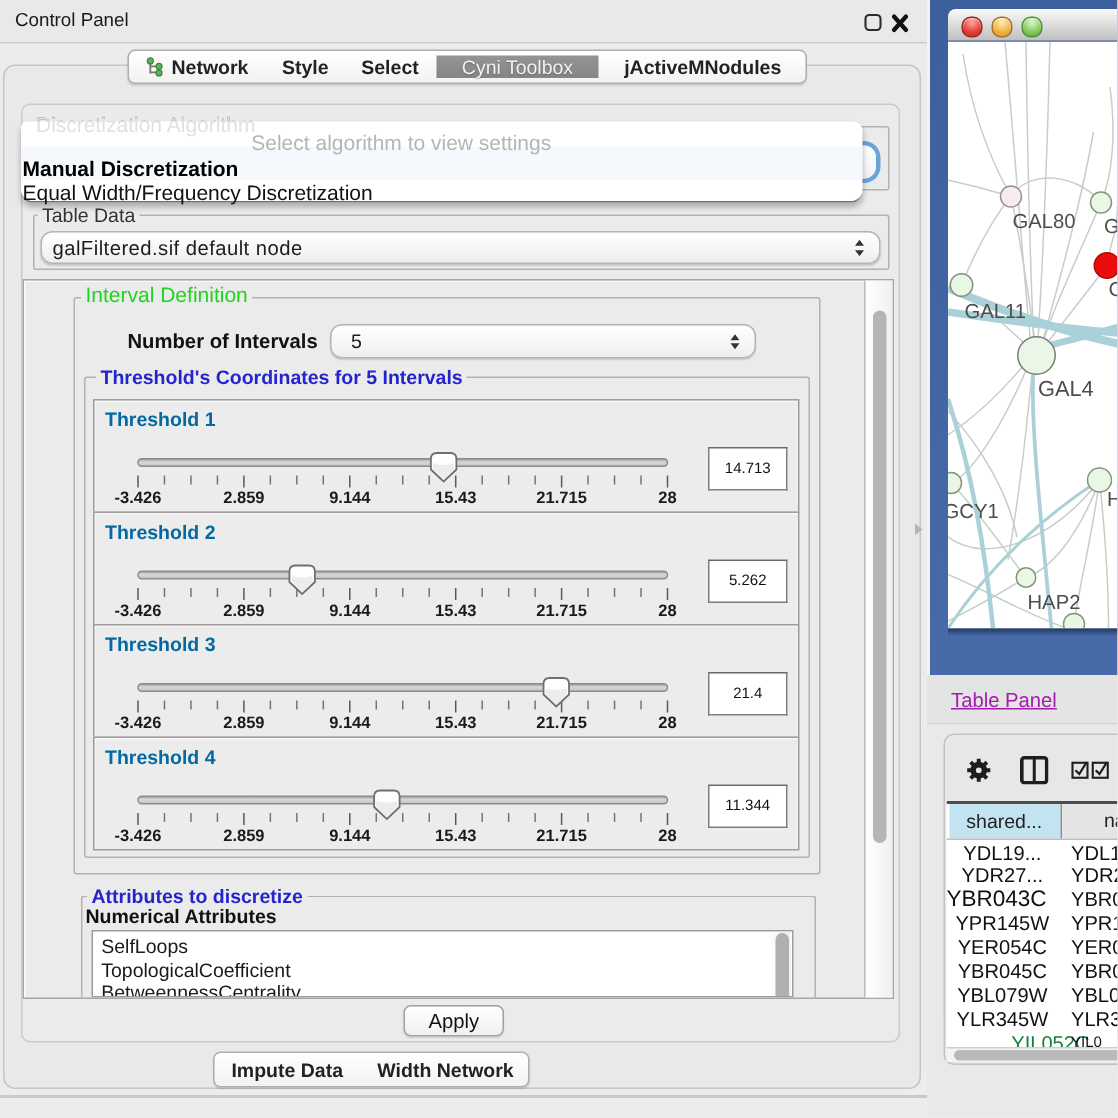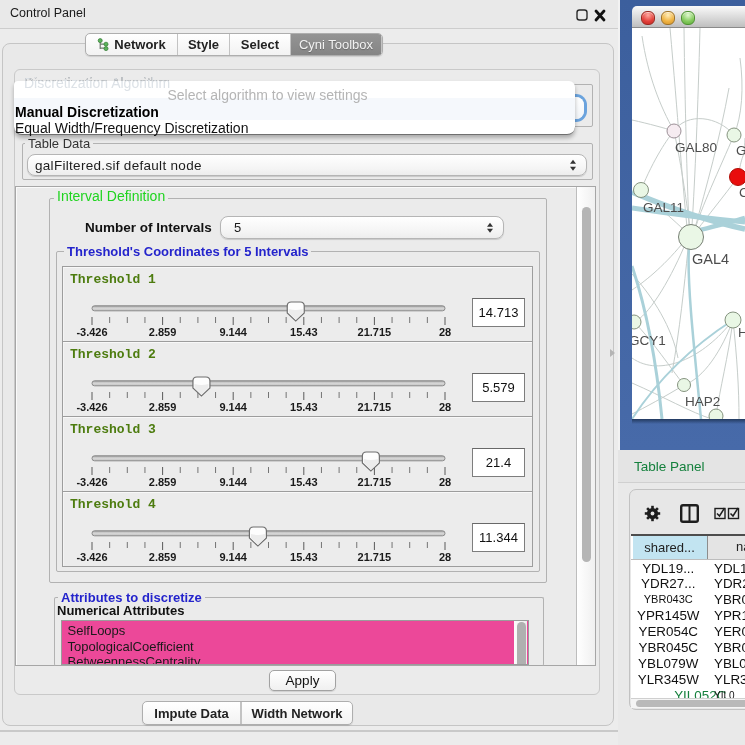--- a/index.html
+++ b/index.html
@@ -1,38 +1,38 @@
 <!DOCTYPE html>
 <html><head><meta charset="utf-8">
 <style>
 html,body{margin:0;padding:0;}
 body{width:745px;height:745px;overflow:hidden;position:relative;
  font-family:"Liberation Sans",sans-serif;background:#ececec;}
 .abs{position:absolute;}
 .seg{display:flex;align-items:center;justify-content:center;
  font-size:13px;color:#222;font-weight:bold;}
 .segc{position:absolute;display:flex;border:1px solid #aeaeae;border-radius:5px;
- background:linear-gradient(#ffffff,#f2f2f2);box-shadow:0 1px 1px rgba(0,0,0,.12);overflow:hidden;}
+ background:linear-gradient(#ffffff,#f2f2f2);box-shadow:0 1px 1px rgba(0,0,0,.12);overflow:hidden;align-items:center;}
 .segdiv{width:1px;background:#c3c3c3;}
 .sel{background:linear-gradient(#949494,#858585);color:#f2f2f2;font-weight:normal;
  text-shadow:0 1px 1px rgba(0,0,0,.25);}
 .gtitle{position:absolute;font-size:13px;background:#ebebeb;padding:0 3px;line-height:13px;}
 .group{position:absolute;border:1px solid #b2b2b2;border-radius:2px;}
 .combo{position:absolute;border:1px solid #b5b5b5;border-radius:8px;
  background:linear-gradient(#ffffff,#f4f4f4 70%,#ededed);box-shadow:0 1px 1px rgba(0,0,0,.15);
  font-size:13px;color:#1c1c1c;display:flex;align-items:center;}
 .arrows{position:absolute;right:9px;top:50%;transform:translateY(-50%);width:7px;}
 .arrows div{width:0;height:0;border-left:3.5px solid transparent;border-right:3.5px solid transparent;}
 .au{border-bottom:4.5px solid #333;margin-bottom:2.5px;}
 .ad{border-top:4.5px solid #333;}
 .tpanel{position:absolute;left:62px;width:469px;height:74px;background:#ececec;
  border:1px solid #9d9d9d;box-shadow:inset 0 1px 0 #f8f8f8, inset 1px 0 0 #f4f4f4;}
-.ttitle{position:absolute;left:7px;top:5px;font-weight:bold;font-size:13px;color:#4d7c0f;font-family:Liberation Mono, monospace;}
+.ttitle{position:absolute;left:7px;top:5px;font-weight:bold;font-size:13px;color:#0369a1;}
 .vbox{position:absolute;left:409px;top:30.5px;width:51px;height:27px;background:#fff;
- border:1.5px solid #7d7d7d;border-top-color:#686868;font-size:13px;color:#111;
+ border:1.5px solid #7d7d7d;border-top-color:#686868;font-size:10px;color:#111;
  display:flex;align-items:center;justify-content:center;}
 </style></head><body>
 
 <div class="abs" style="left:0;top:0;width:618px;height:28px;background:#e9e9e9;border-bottom:1px solid #cdcdcd;"></div>
 <div class="abs" style="left:10px;top:5.5px;font-size:12.5px;color:#1a1a1a;">Control Panel</div>
 
 <svg class="abs" style="left:575px;top:8px;" width="36" height="15" viewBox="0 0 36 15">
  <rect x="2" y="2" width="10" height="10" rx="2.5" fill="none" stroke="#2b2b2b" stroke-width="1.4"></rect>
  <path d="M21 3 L29 12 M29 3 L21 12" stroke="#111" stroke-width="2.8" stroke-linecap="round" fill="none"></path>
 </svg>
@@ -47,22 +47,23 @@
         <path d="M3.2 3.5 V11 M3.2 6.2 H8 M3.2 10.2 H8" stroke="#707b70" stroke-width="1.2" fill="none"></path>
         <circle cx="3.2" cy="2.6" r="2" fill="#5cb55c" stroke="#3c813c" stroke-width="0.8"></circle>
         <circle cx="9" cy="6.2" r="2" fill="#5cb55c" stroke="#3c813c" stroke-width="0.8"></circle>
         <circle cx="9" cy="10.6" r="2" fill="#5cb55c" stroke="#3c813c" stroke-width="0.8"></circle>
       </svg>Network</div>
     <div class="segdiv"></div>
     <div class="seg" style="width:51px;">Style</div>
     <div class="segdiv"></div>
     <div class="seg" style="width:60px;">Select</div>
     <div class="segdiv"></div>
-    <div class="seg sel" style="width:90px;">Cyni Toolbox</div>
-    <div class="segdiv"></div>
+    <div class="seg sel" style="width:108px;">Cyni Toolbox</div>
+    <div class="segdiv"></div>
+    <div class="seg" style="width:137px;">jActiveMNodules</div>
   </div>
 <div class="group" style="left:22px;top:84px;width:569px;height:41px;"></div>
 <div class="abs" style="left:0px;top:0px;width:600px;height:81px;overflow:hidden;">
   <div class="abs" style="left:24px;top:74.5px;font-size:14px;color:#3a3a3a;">Discretization Algorithm</div>
 </div>
 
 <div class="abs" style="left:30px;top:97px;width:554px;height:22px;border-radius:8px;
  box-shadow:0 0 0 3px #6ba3dd;background:linear-gradient(#fff,#f1f4f8);"></div>
 <div class="arrows" style="left:569px;top:108px;">
     <div class="au"></div>
@@ -181,21 +182,21 @@
       <text x="99.60" y="68.5" font-size="11" font-weight="bold" fill="#1a1a1a" text-anchor="middle" font-family="Liberation Sans,sans-serif">2.859</text>
       <text x="170.20" y="68.5" font-size="11" font-weight="bold" fill="#1a1a1a" text-anchor="middle" font-family="Liberation Sans,sans-serif">9.144</text>
       <text x="240.80" y="68.5" font-size="11" font-weight="bold" fill="#1a1a1a" text-anchor="middle" font-family="Liberation Sans,sans-serif">15.43</text>
       <text x="311.40" y="68.5" font-size="11" font-weight="bold" fill="#1a1a1a" text-anchor="middle" font-family="Liberation Sans,sans-serif">21.715</text>
       <text x="382.00" y="68.5" font-size="11" font-weight="bold" fill="#1a1a1a" text-anchor="middle" font-family="Liberation Sans,sans-serif">28</text>
       <g transform="translate(138.43,0)">
         <path d="M-8.5 46 V39 Q-8.5 35 -4.5 35 H4.5 Q8.5 35 8.5 39 V46 L0 54 Z" fill="#fdfdfd" stroke="#6f6f6f" stroke-width="1.2"></path>
         <path d="M-7 42 Q0 44 7 42 V46 L0 53 L-7 46 Z" fill="#ececec" stroke="none"></path>
       </g>
     </svg>
-    <div class="vbox">5.579</div>
+    <div class="vbox">5.262</div>
   </div>
 <div class="tpanel" style="top:416px;">
     <div class="ttitle">Threshold 3</div>
     <svg width="469" height="74" viewBox="0 0 469 74" style="position:absolute;left:0;top:0;">
       <defs>
         <linearGradient id="tg" x1="0" y1="0" x2="0" y2="1">
           <stop offset="0" stop-color="#9a9a9a"></stop>
           <stop offset="0.45" stop-color="#d8d8d8"></stop>
           <stop offset="1" stop-color="#c2c2c2"></stop>
         </linearGradient>
@@ -276,21 +277,21 @@
       <g transform="translate(194.91,0)">
         <path d="M-8.5 46 V39 Q-8.5 35 -4.5 35 H4.5 Q8.5 35 8.5 39 V46 L0 54 Z" fill="#fdfdfd" stroke="#6f6f6f" stroke-width="1.2"></path>
         <path d="M-7 42 Q0 44 7 42 V46 L0 53 L-7 46 Z" fill="#ececec" stroke="none"></path>
       </g>
     </svg>
     <div class="vbox">11.344</div>
   </div>
 <div class="group" style="left:54px;top:597px;width:488px;height:68px;border-bottom:none;"></div>
 <div class="gtitle" style="left:58px;top:591px;color:#2424cc;font-weight:bold;">Attributes to discretize</div>
 <div class="abs" style="left:57px;top:603px;font-size:13px;font-weight:bold;color:#111;">Numerical Attributes</div>
-<div class="abs" style="left:61px;top:620px;width:468px;height:45px;background:#ec4899;
+<div class="abs" style="left:61px;top:620px;width:468px;height:45px;background:#ffffff;
  border:1px solid #9b9b9b;box-sizing:border-box;overflow:hidden;">
   <div style="position:absolute;left:5.5px;top:2px;font-size:13px;color:#1a1a1a;">SelfLoops</div>
   <div style="position:absolute;left:5.5px;top:17.5px;font-size:13px;color:#1a1a1a;">TopologicalCoefficient</div>
   <div style="position:absolute;left:5.5px;top:33px;font-size:13px;color:#1a1a1a;">BetweennessCentrality</div>
   <div style="position:absolute;right:1px;top:0;width:13px;height:60px;background:linear-gradient(90deg,#fcfcfc,#eee);"></div>
   <div style="position:absolute;right:2.5px;top:1px;width:9px;height:58px;background:#b0b0b0;border-radius:4.5px;"></div>
 </div>
 
 <div class="abs" style="left:269px;top:670px;width:67px;height:21px;border:1px solid #a2a2a2;border-radius:5px;
  background:linear-gradient(#ffffff,#f0f0f0);box-sizing:border-box;box-shadow:0 1px 1px rgba(0,0,0,.12);
@@ -379,21 +380,21 @@
       <text x="11" y="184" font-size="13.5" fill="#4d4d4d" font-family="Liberation Sans,sans-serif">GAL11</text>
       <text x="60" y="236" font-size="14.5" fill="#4d4d4d" font-family="Liberation Sans,sans-serif">GAL4</text>
       <text x="-3" y="317" font-size="13.5" fill="#4d4d4d" font-family="Liberation Sans,sans-serif">GCY1</text>
       <text x="106" y="309" font-size="13.5" fill="#4d4d4d" font-family="Liberation Sans,sans-serif">H</text>
       <text x="53" y="378" font-size="13.5" fill="#4d4d4d" font-family="Liberation Sans,sans-serif">HAP2</text>
     </svg>
 </div>
 <div class="abs" style="left:632px;top:419px;width:113px;height:5px;background:linear-gradient(#233a60,rgba(60,95,157,0));"></div>
 
 <div class="abs" style="left:618px;top:450px;width:127px;height:33px;background:#e4e4e4;border-bottom:1px solid #d0d0d0;box-sizing:border-box;"></div>
-<div class="abs" style="left:634px;top:459px;font-size:13.5px;color:#15803d;">Table Panel</div>
+<div class="abs" style="left:634px;top:459px;font-size:13.5px;color:#a21caf;text-decoration:underline;">Table Panel</div>
 <div class="abs" style="left:618px;top:483px;width:127px;height:262px;background:#e9e9e9;"></div>
 
 <div class="abs" style="left:629px;top:489px;width:130px;height:221px;background:#e7e7e7;
  border:1px solid #c2c2c2;border-radius:7px;box-sizing:border-box;"></div>
 
 <svg class="abs" style="left:644px;top:505px;" width="17" height="17" viewBox="0 0 17 17">
  <g fill="#1e1e1e">
       <circle cx="8.5" cy="8.5" r="5.6"></circle>
  <g stroke="#1e1e1e" stroke-width="2.6">
   <line x1="8.5" y1="0.8" x2="8.5" y2="16.2"></line>
@@ -423,21 +424,21 @@
    text-align:center;line-height:23px;font-size:13px;color:#222;">shared...</div>
   <div style="position:absolute;left:75.5px;top:1.5px;width:1.5px;height:23.5px;background:#8d8d8d;"></div>
   <div style="position:absolute;left:77px;top:1.5px;width:37px;height:23.5px;background:#e4e4e4;font-size:13px;color:#222;">
    <span style="position:absolute;left:28px;top:3px;">na</span>
     </div>
   <div style="position:absolute;left:0;top:25px;width:114px;height:0.8px;background:#bdbdbd;"></div>
   <div style="position:absolute;left:0;top:26.5px;width:74.5px;height:15.9px;text-align:center;font-size:13.4px;color:#111;line-height:15.9px;">YDL19...</div>
     <div style="position:absolute;left:83px;top:26.5px;font-size:13.4px;color:#111;line-height:15.9px;">YDL1</div>
     <div style="position:absolute;left:0;top:42.4px;width:74.5px;height:15.9px;text-align:center;font-size:13.4px;color:#111;line-height:15.9px;">YDR27...</div>
     <div style="position:absolute;left:83px;top:42.4px;font-size:13.4px;color:#111;line-height:15.9px;">YDR2</div>
-    <div style="position:absolute;left:0;top:58.3px;width:74.5px;height:15.9px;text-align:center;font-size:11px;color:#111;line-height:15.9px;">YBR043C</div>
+    <div style="position:absolute;left:0;top:58.3px;width:74.5px;height:15.9px;text-align:left;font-size:15px;color:#111;line-height:15.9px;">YBR043C</div>
     <div style="position:absolute;left:83px;top:58.3px;font-size:13.4px;color:#111;line-height:15.9px;">YBR0</div>
     <div style="position:absolute;left:0;top:74.2px;width:74.5px;height:15.9px;text-align:center;font-size:13.4px;color:#111;line-height:15.9px;">YPR145W</div>
     <div style="position:absolute;left:83px;top:74.2px;font-size:13.4px;color:#111;line-height:15.9px;">YPR1</div>
     <div style="position:absolute;left:0;top:90.1px;width:74.5px;height:15.9px;text-align:center;font-size:13.4px;color:#111;line-height:15.9px;">YER054C</div>
     <div style="position:absolute;left:83px;top:90.1px;font-size:13.4px;color:#111;line-height:15.9px;">YER0</div>
     <div style="position:absolute;left:0;top:106.0px;width:74.5px;height:15.9px;text-align:center;font-size:13.4px;color:#111;line-height:15.9px;">YBR045C</div>
     <div style="position:absolute;left:83px;top:106.0px;font-size:13.4px;color:#111;line-height:15.9px;">YBR0</div>
     <div style="position:absolute;left:0;top:121.9px;width:74.5px;height:15.9px;text-align:center;font-size:13.4px;color:#111;line-height:15.9px;">YBL079W</div>
     <div style="position:absolute;left:83px;top:121.9px;font-size:13.4px;color:#111;line-height:15.9px;">YBL0</div>
     <div style="position:absolute;left:0;top:137.8px;width:74.5px;height:15.9px;text-align:center;font-size:13.4px;color:#111;line-height:15.9px;">YLR345W</div>

